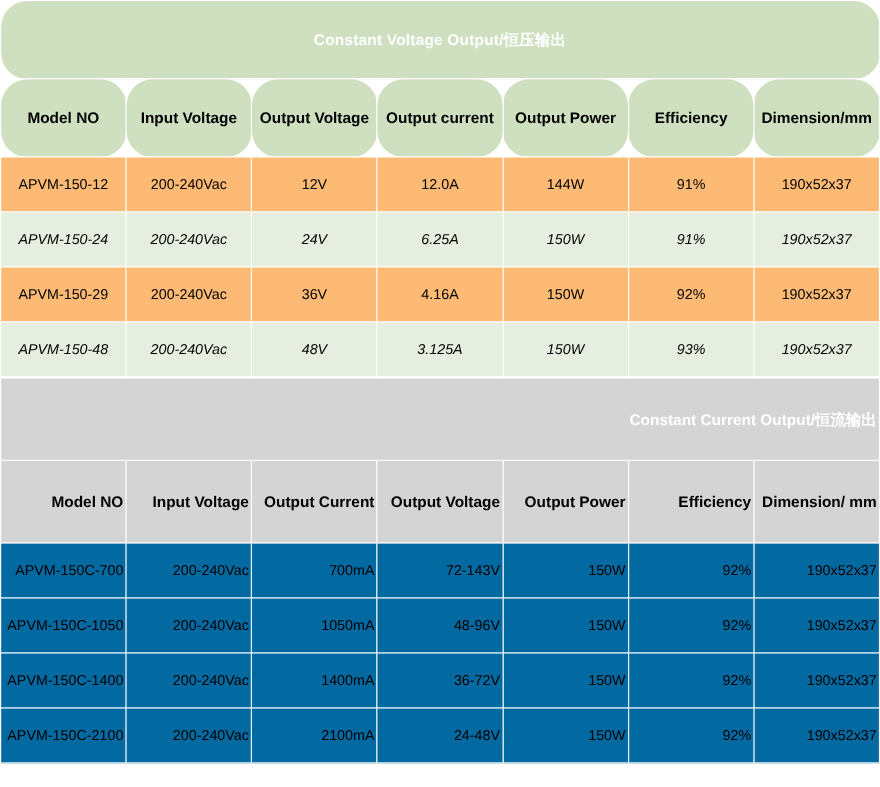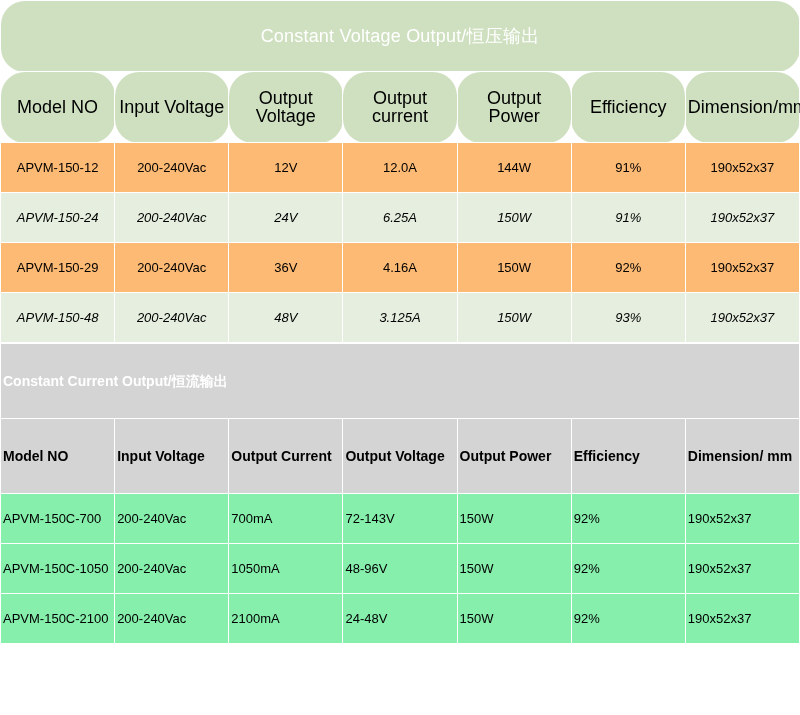--- a/index.html
+++ b/index.html
@@ -38,22 +38,22 @@
   }
   table.cv td, table.cv th {
     border: 1px solid #ffffff;
     text-align: center;
     vertical-align: middle;
     font-size: 13px;
     padding: 4px 2px;
   }
   table.cv thead th {
     background: #cfe0c0;
-    font-weight: normal;
-    font-size: 18px;
+    font-weight: bold;
+    font-size: 14px;
     height: 62px;
     line-height: 18px;
     border-radius: 24px;
   }
   table.cv tbody tr.row-white td {
     background: #fdba74;
     height: 41px;
   }
   table.cv tbody tr.row-tint td {
     background: #e6efdf;
@@ -68,34 +68,34 @@
     background: #8e8e8e;
     color: #ffffff;
     font-size: 16px;
     font-weight: bold;
     text-align: center;
     height: 40px;
     line-height: 40px;
   }
   table.cc td, table.cc th {
     border: 1px solid #ffffff;
-    text-align: left;
+    text-align: right;
     vertical-align: middle;
     padding: 4px 2px;
     margin-top: 16px;
   }
   table.cc thead th {
     background: #d4d4d4;
     font-weight: bold;
     font-size: 14px;
     height: 66px;
     line-height: 18px;
   }
   table.cc tbody td {
-    background: #86efac;
+    background: #0369a1;
     font-size: 13px;
     height: 41px;
   }
 </style>
 </head>
 <body>
 
 <div class="page">
 
   <table class="cv">
@@ -181,20 +181,29 @@
       <tr>
         <td>APVM-150C-1050</td>
         <td>200-240Vac</td>
         <td>1050mA</td>
         <td>48-96V</td>
         <td>150W</td>
         <td>92%</td>
         <td>190x52x37</td>
       </tr>
       <tr>
+        <td>APVM-150C-1400</td>
+        <td>200-240Vac</td>
+        <td>1400mA</td>
+        <td>36-72V</td>
+        <td>150W</td>
+        <td>92%</td>
+        <td>190x52x37</td>
+      </tr>
+      <tr>
         <td>APVM-150C-2100</td>
         <td>200-240Vac</td>
         <td>2100mA</td>
         <td>24-48V</td>
         <td>150W</td>
         <td>92%</td>
         <td>190x52x37</td>
       </tr>
 
     </tbody>

